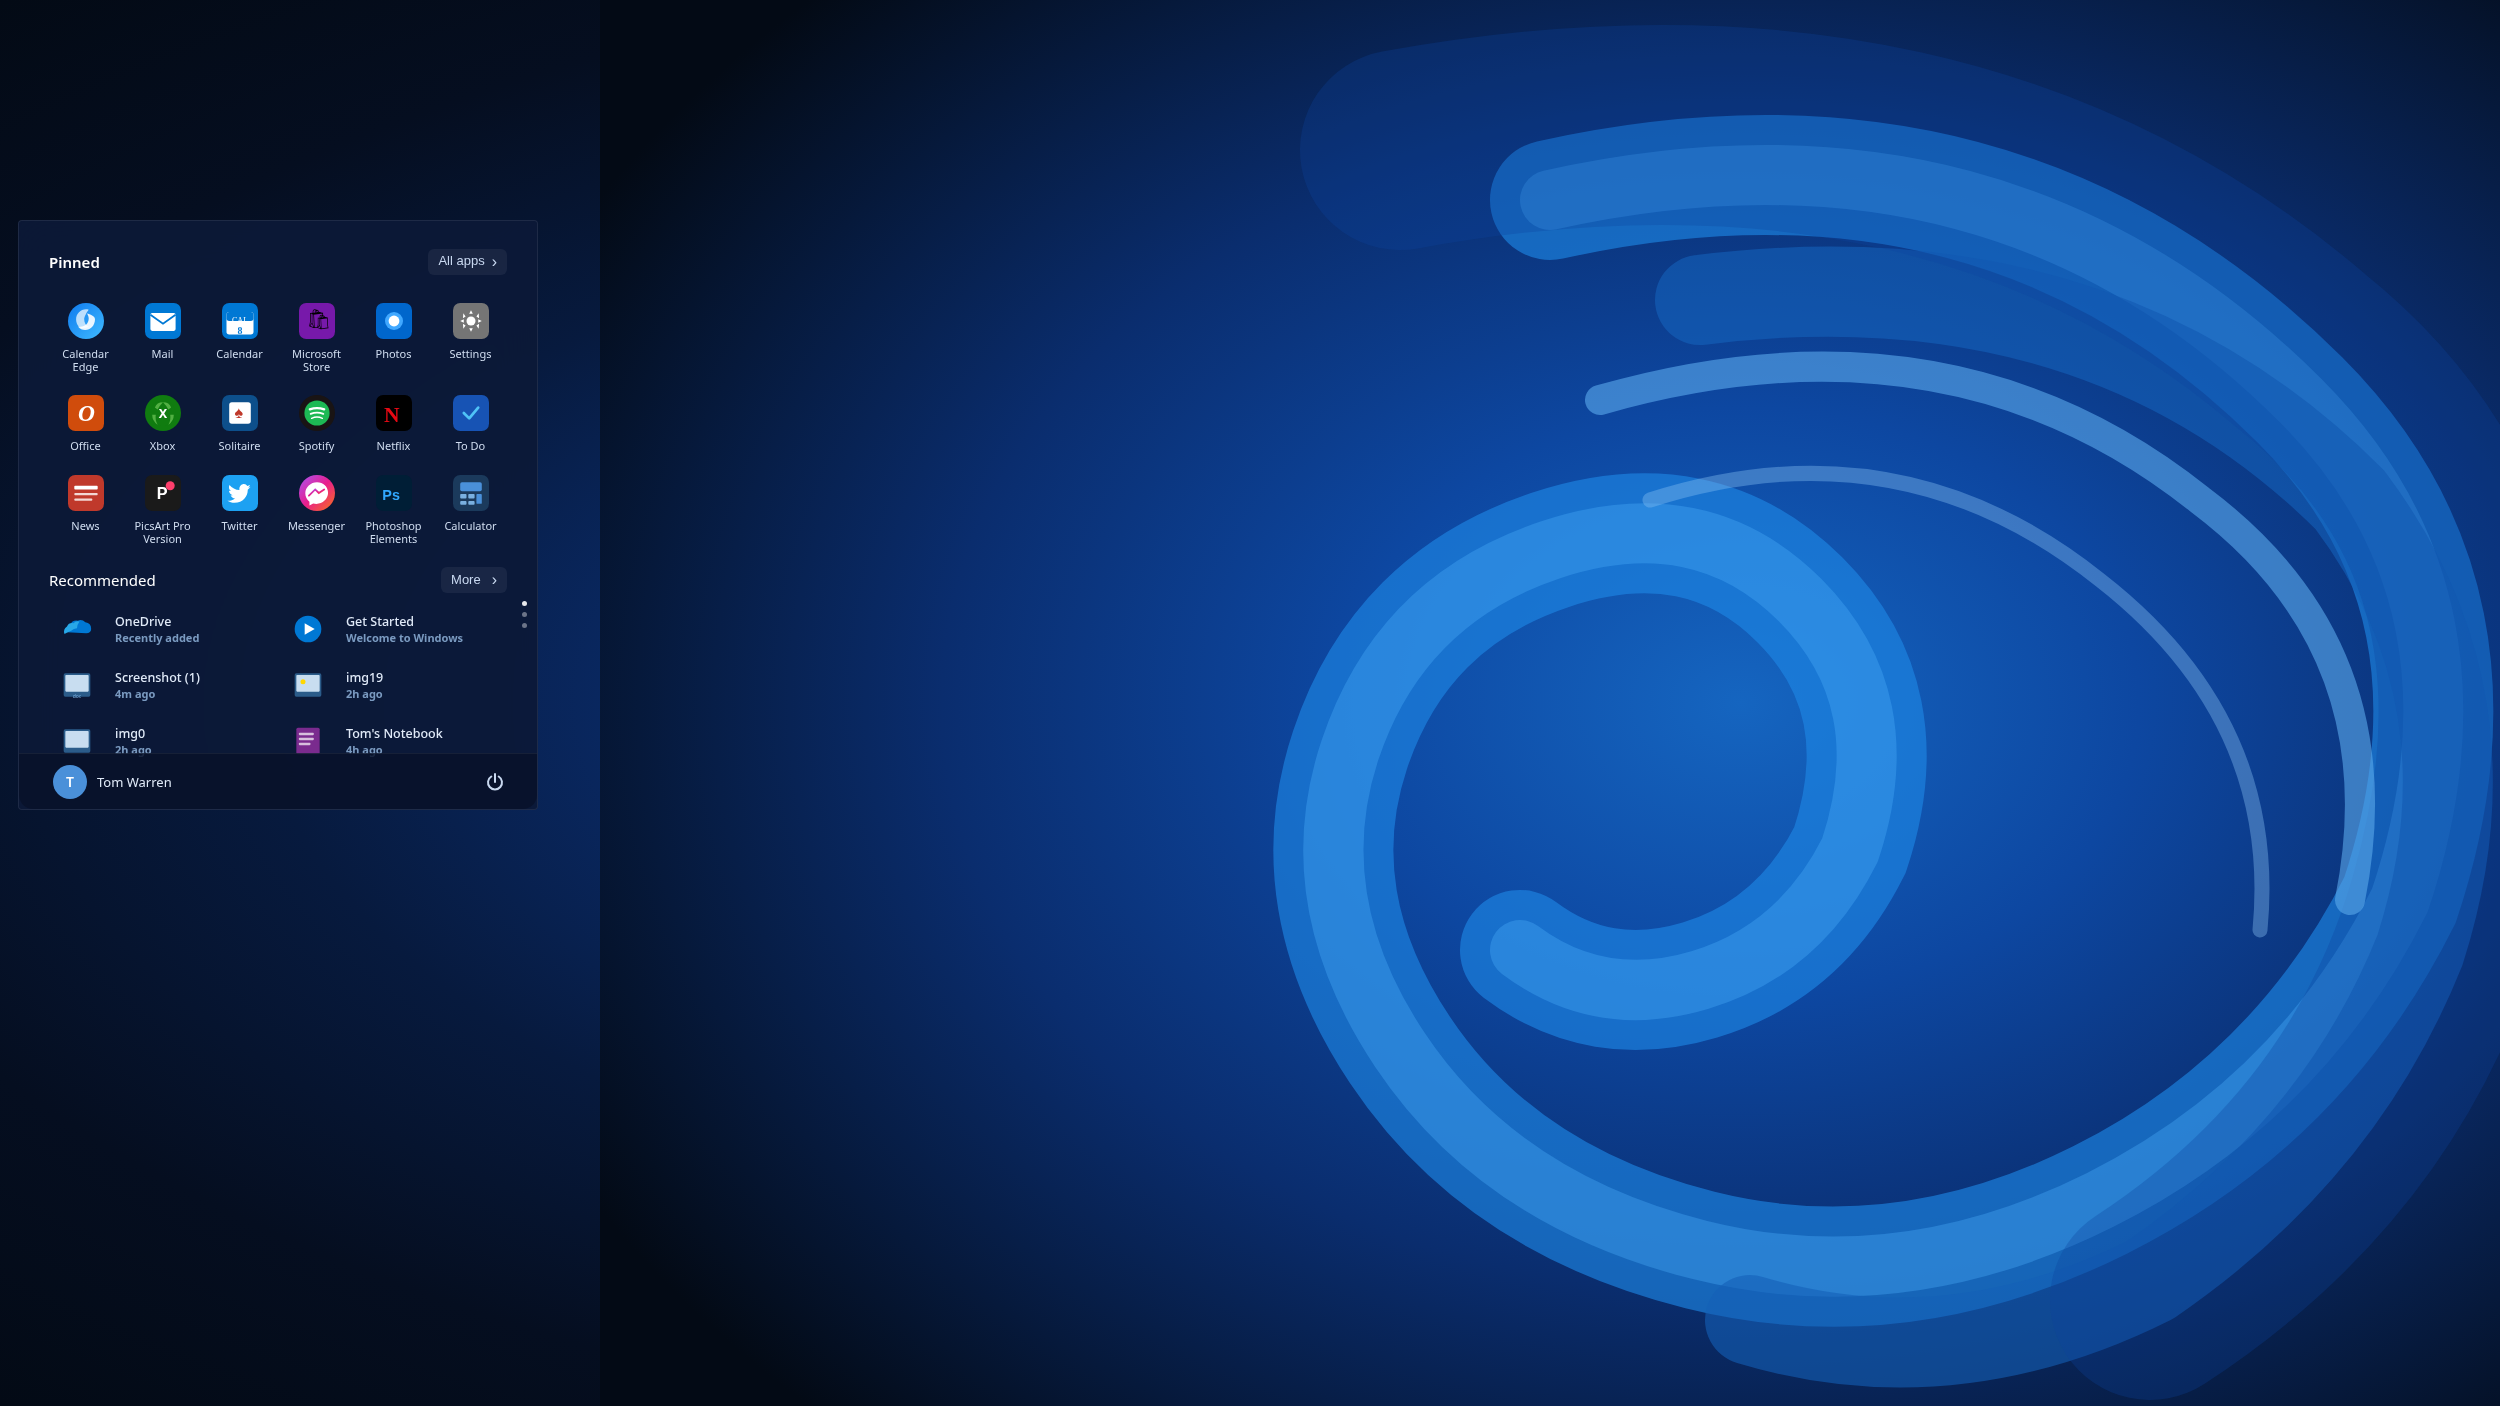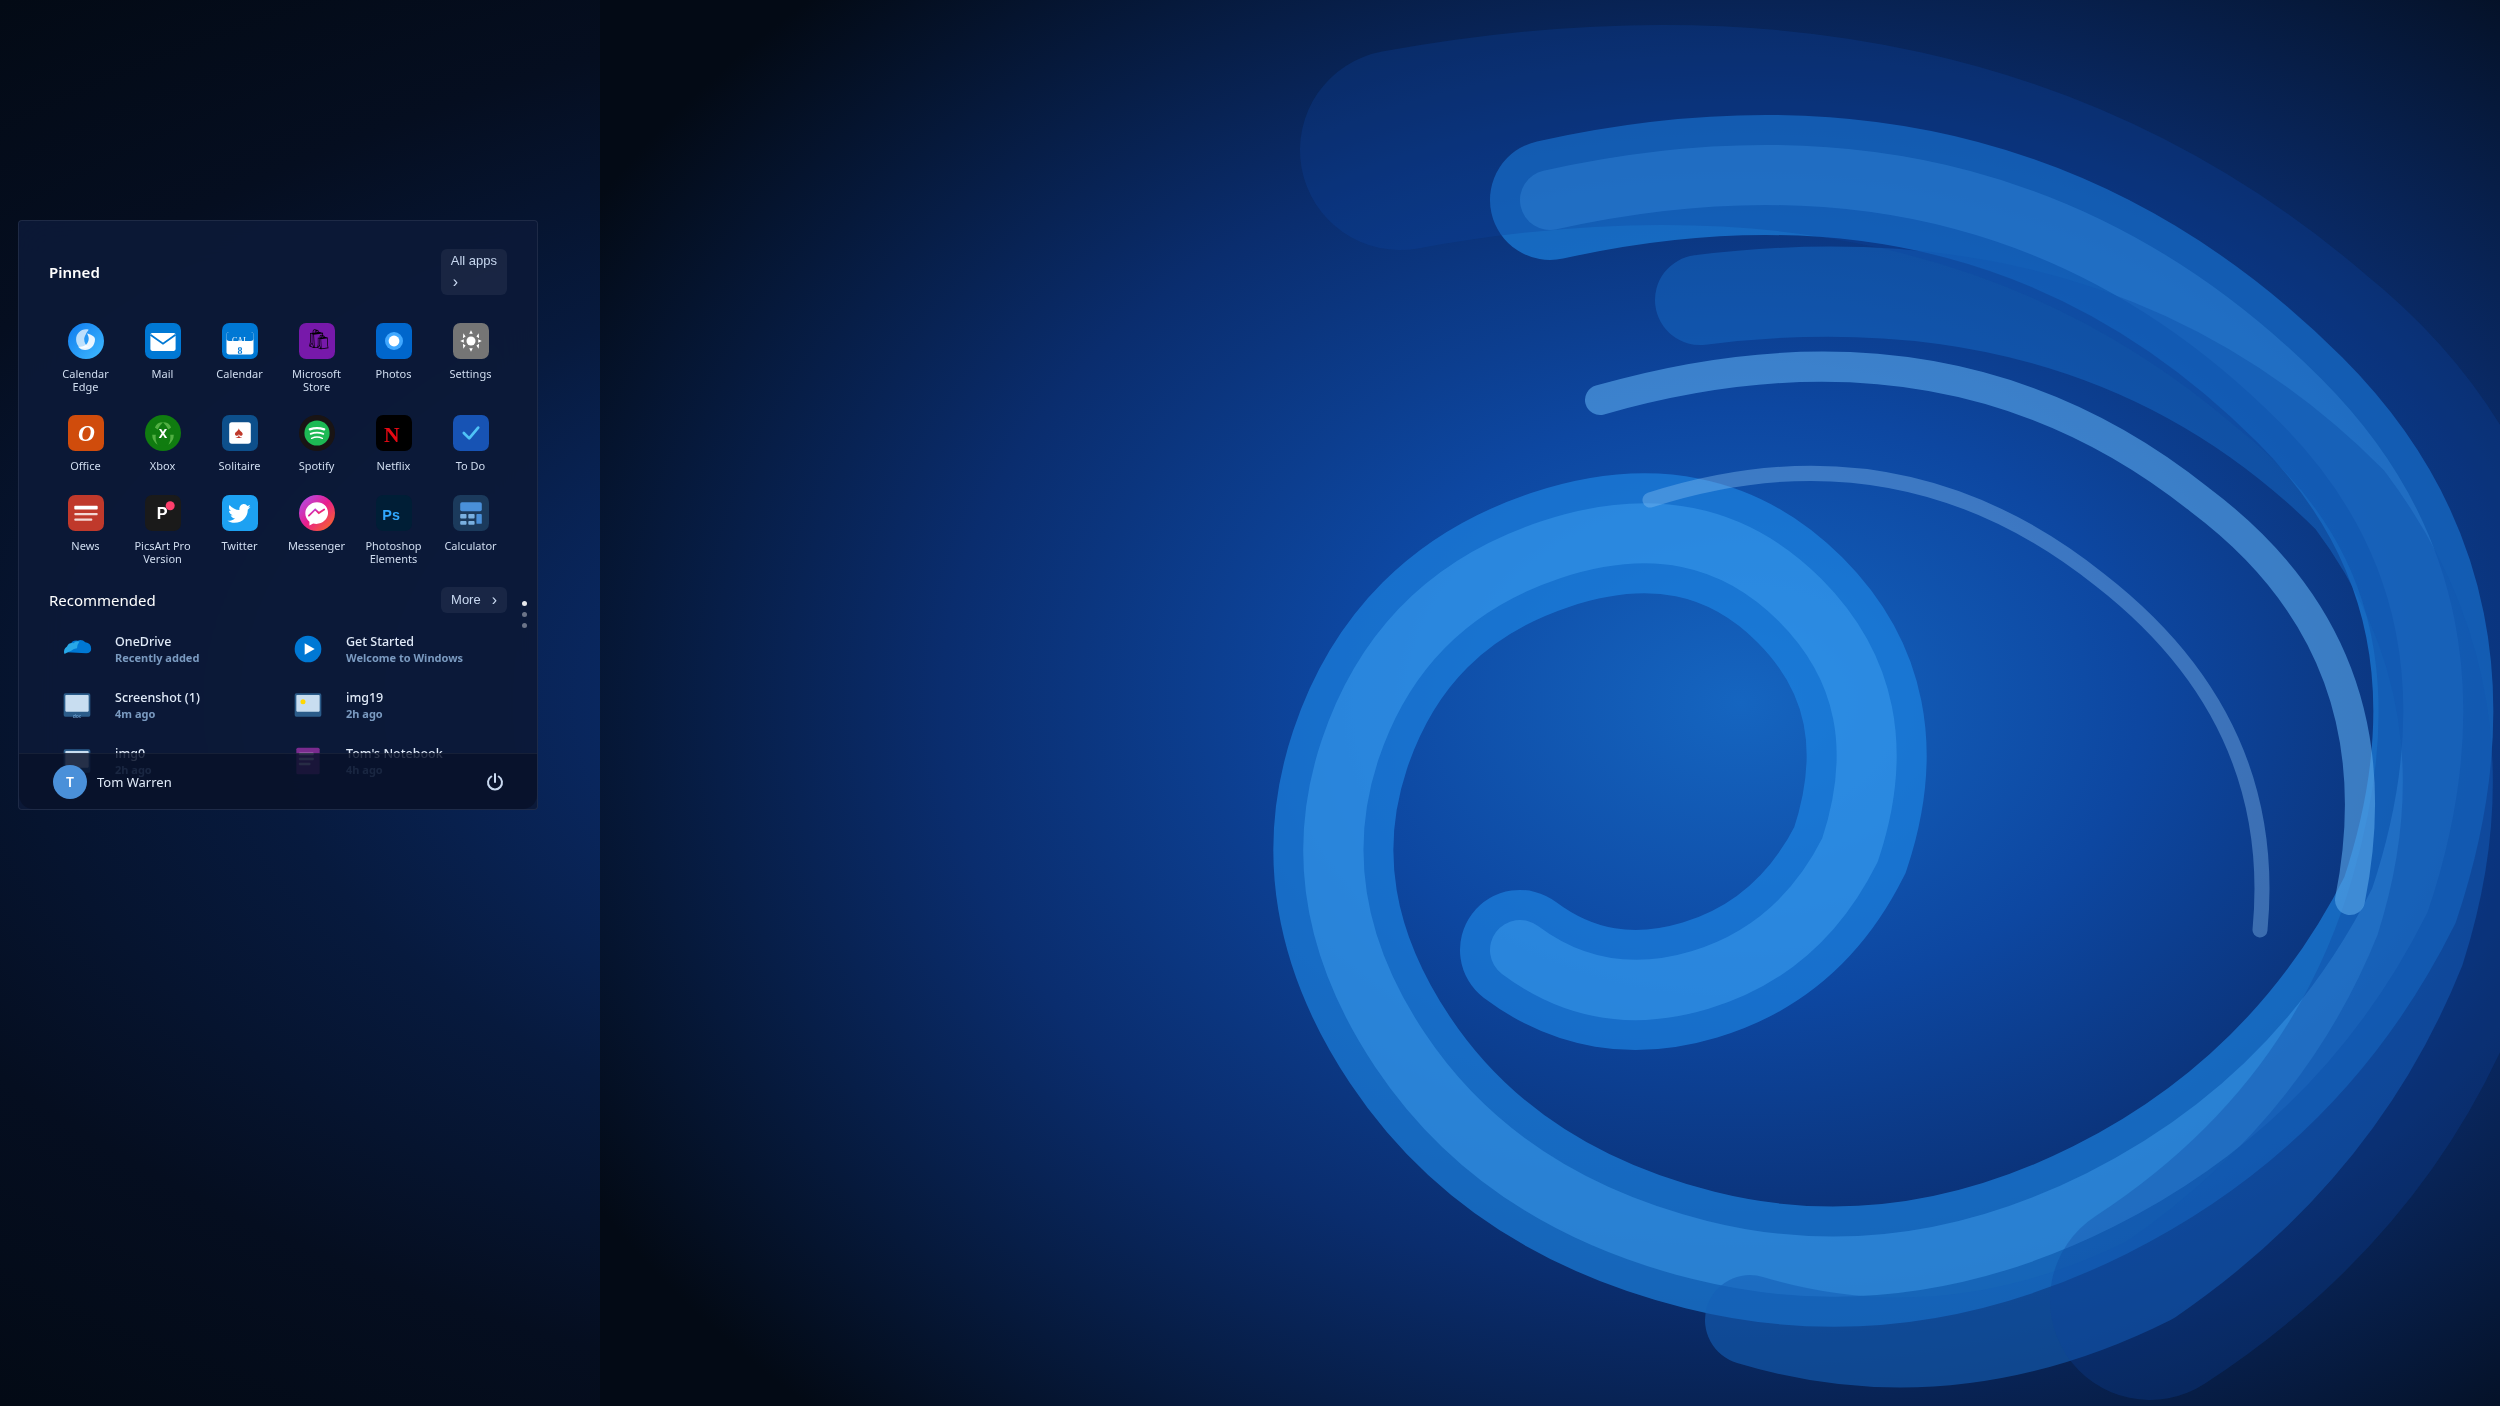--- a/index.html
+++ b/index.html
@@ -64,21 +64,20 @@
       display: flex;
       align-items: flex-start;
       gap: 5px;
       font-size: 13px;
       color: #c8d8f0;
       cursor: pointer;
       padding: 4px 10px;
       border-radius: 6px;
       background: rgba(255,255,255,0.06);
       border: none;
-      flex-direction: column;
     }
 
     .apps-grid {
       display: grid;
       grid-template-columns: repeat(6, 1fr);
       gap: 4px;
       margin-bottom: 8px;
     }
 
     .app-item {

